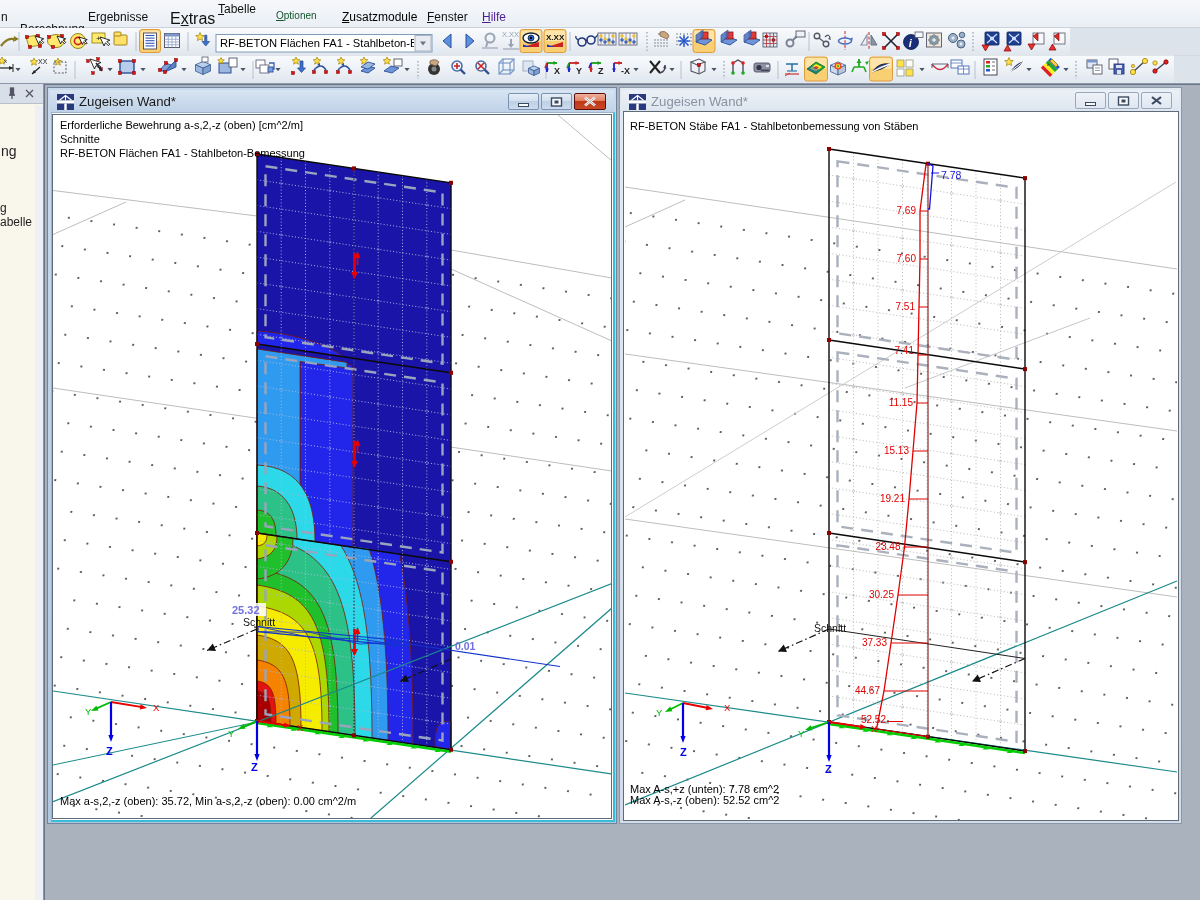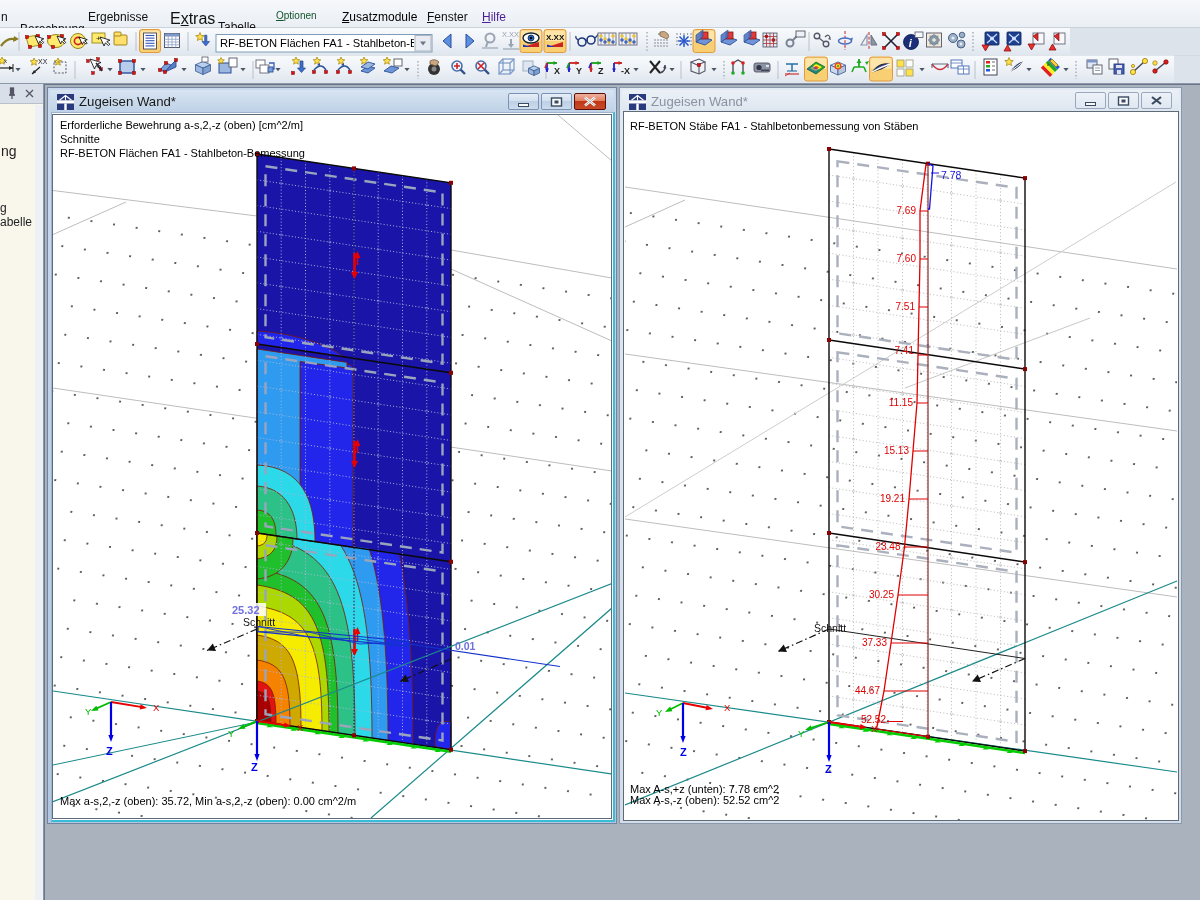--- a/index.html
+++ b/index.html
@@ -6,21 +6,21 @@
 body{position:relative;background:#a9b2bd}
 .abs{position:absolute}
 </style></head><body>
 
 <div class="abs" style="left:0;top:0;width:1200px;height:84px;background:#e6ebf2"></div>
 <div class="abs" style="left:0;top:0;width:1200px;height:28px;background:linear-gradient(#f6f8fb,#eaeff5);border-bottom:1px solid #ccd2da"></div>
 <div class="abs" style="left:1px;top:10px;font-size:12px;color:#111">n</div>
 <div class="abs" style="left:20px;top:22px;font-size:12px;color:#111">Be<u>r</u>echnung</div>
 <div class="abs" style="left:88px;top:10px;font-size:12px;color:#111">Er<u>g</u>ebnisse</div>
 <div class="abs" style="left:170px;top:10px;font-size:16px;color:#111">E<u>x</u>tras</div>
-<div class="abs" style="left:218px;top:20px;font-size:12px;color:#111"><u>T</u>abelle</div>
+<div class="abs" style="left:218px;top:2px;font-size:12px;color:#111"><u>T</u>abelle</div>
 <div class="abs" style="left:276px;top:10px;font-size:10px;color:#14532d"><u>O</u>ptionen</div>
 <div class="abs" style="left:342px;top:10px;font-size:12px;color:#000000"><u>Z</u>usatzmodule</div>
 <div class="abs" style="left:427px;top:10px;font-size:12px;color:#111"><u>F</u>enster</div>
 <div class="abs" style="left:482px;top:10px;font-size:12px;color:#4c1d95"><u>H</u>ilfe</div>
 <svg class="abs" style="left:0;top:28px" width="1200" height="27" viewBox="0 0 1200 27">
     <defs>
       <linearGradient id="tbg" x1="0" y1="0" x2="0" y2="1">
         <stop offset="0" stop-color="#f8fafc"></stop>
         <stop offset="0.5" stop-color="#eef2f7"></stop>
         <stop offset="1" stop-color="#dfe6ee"></stop>

